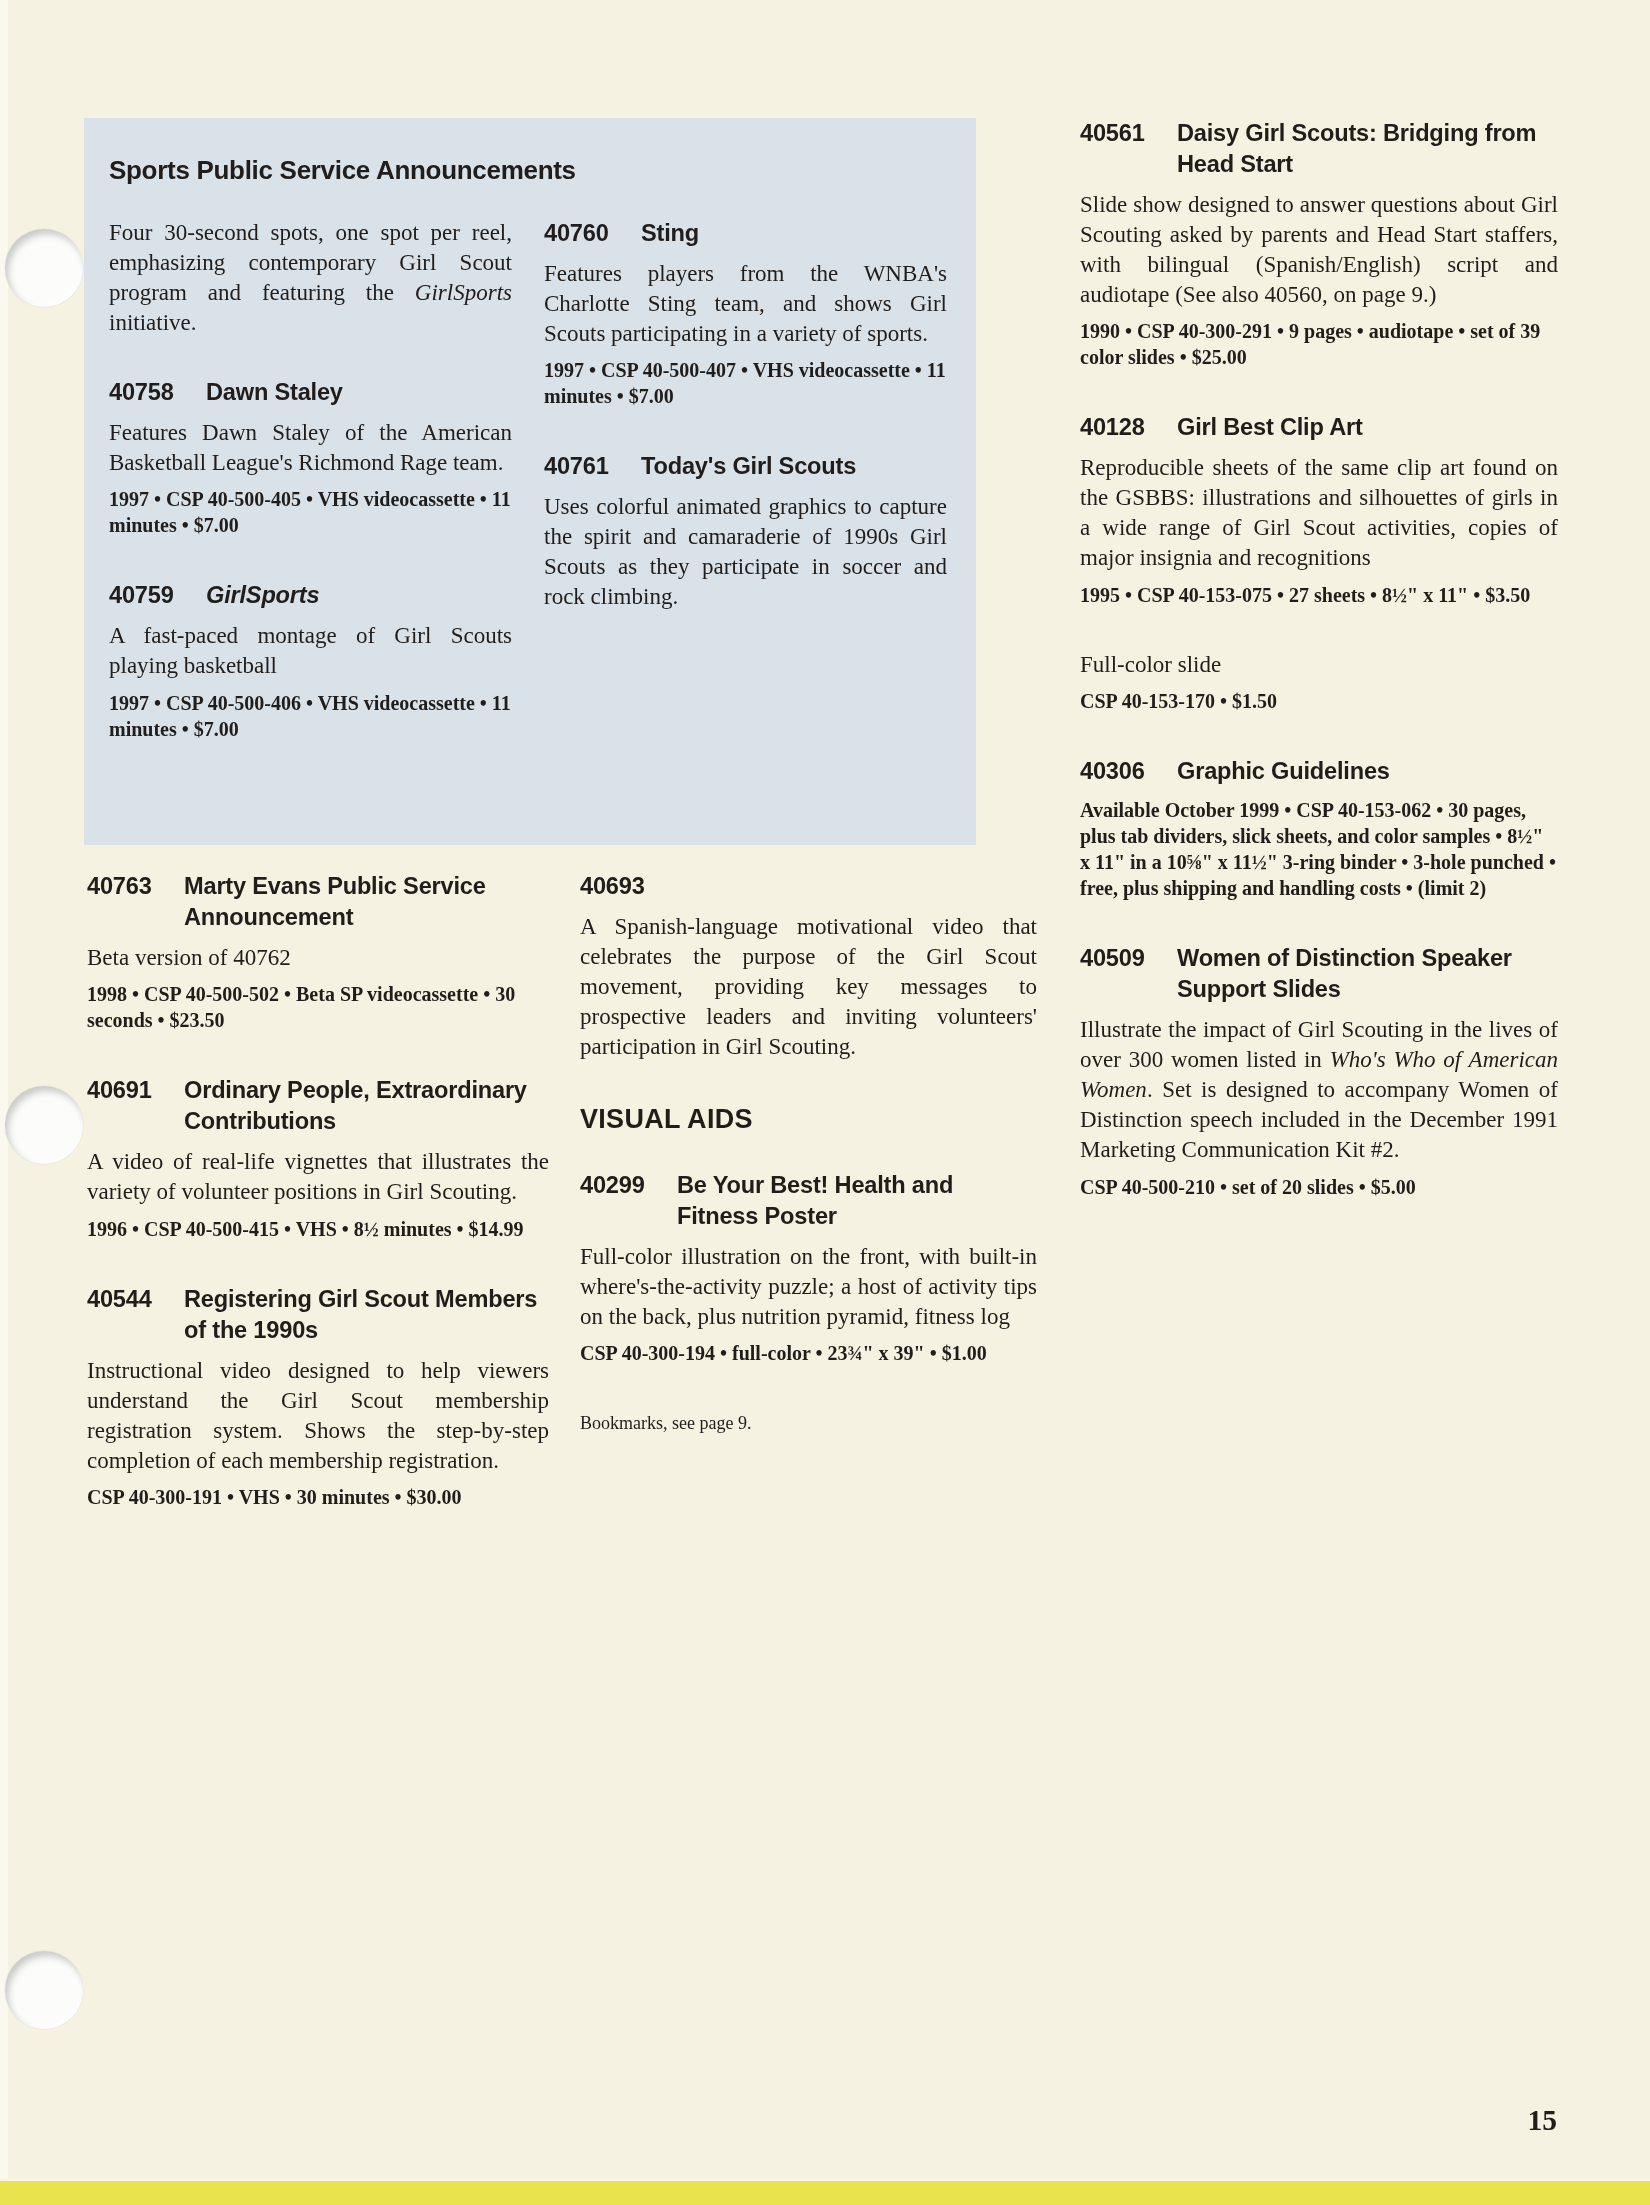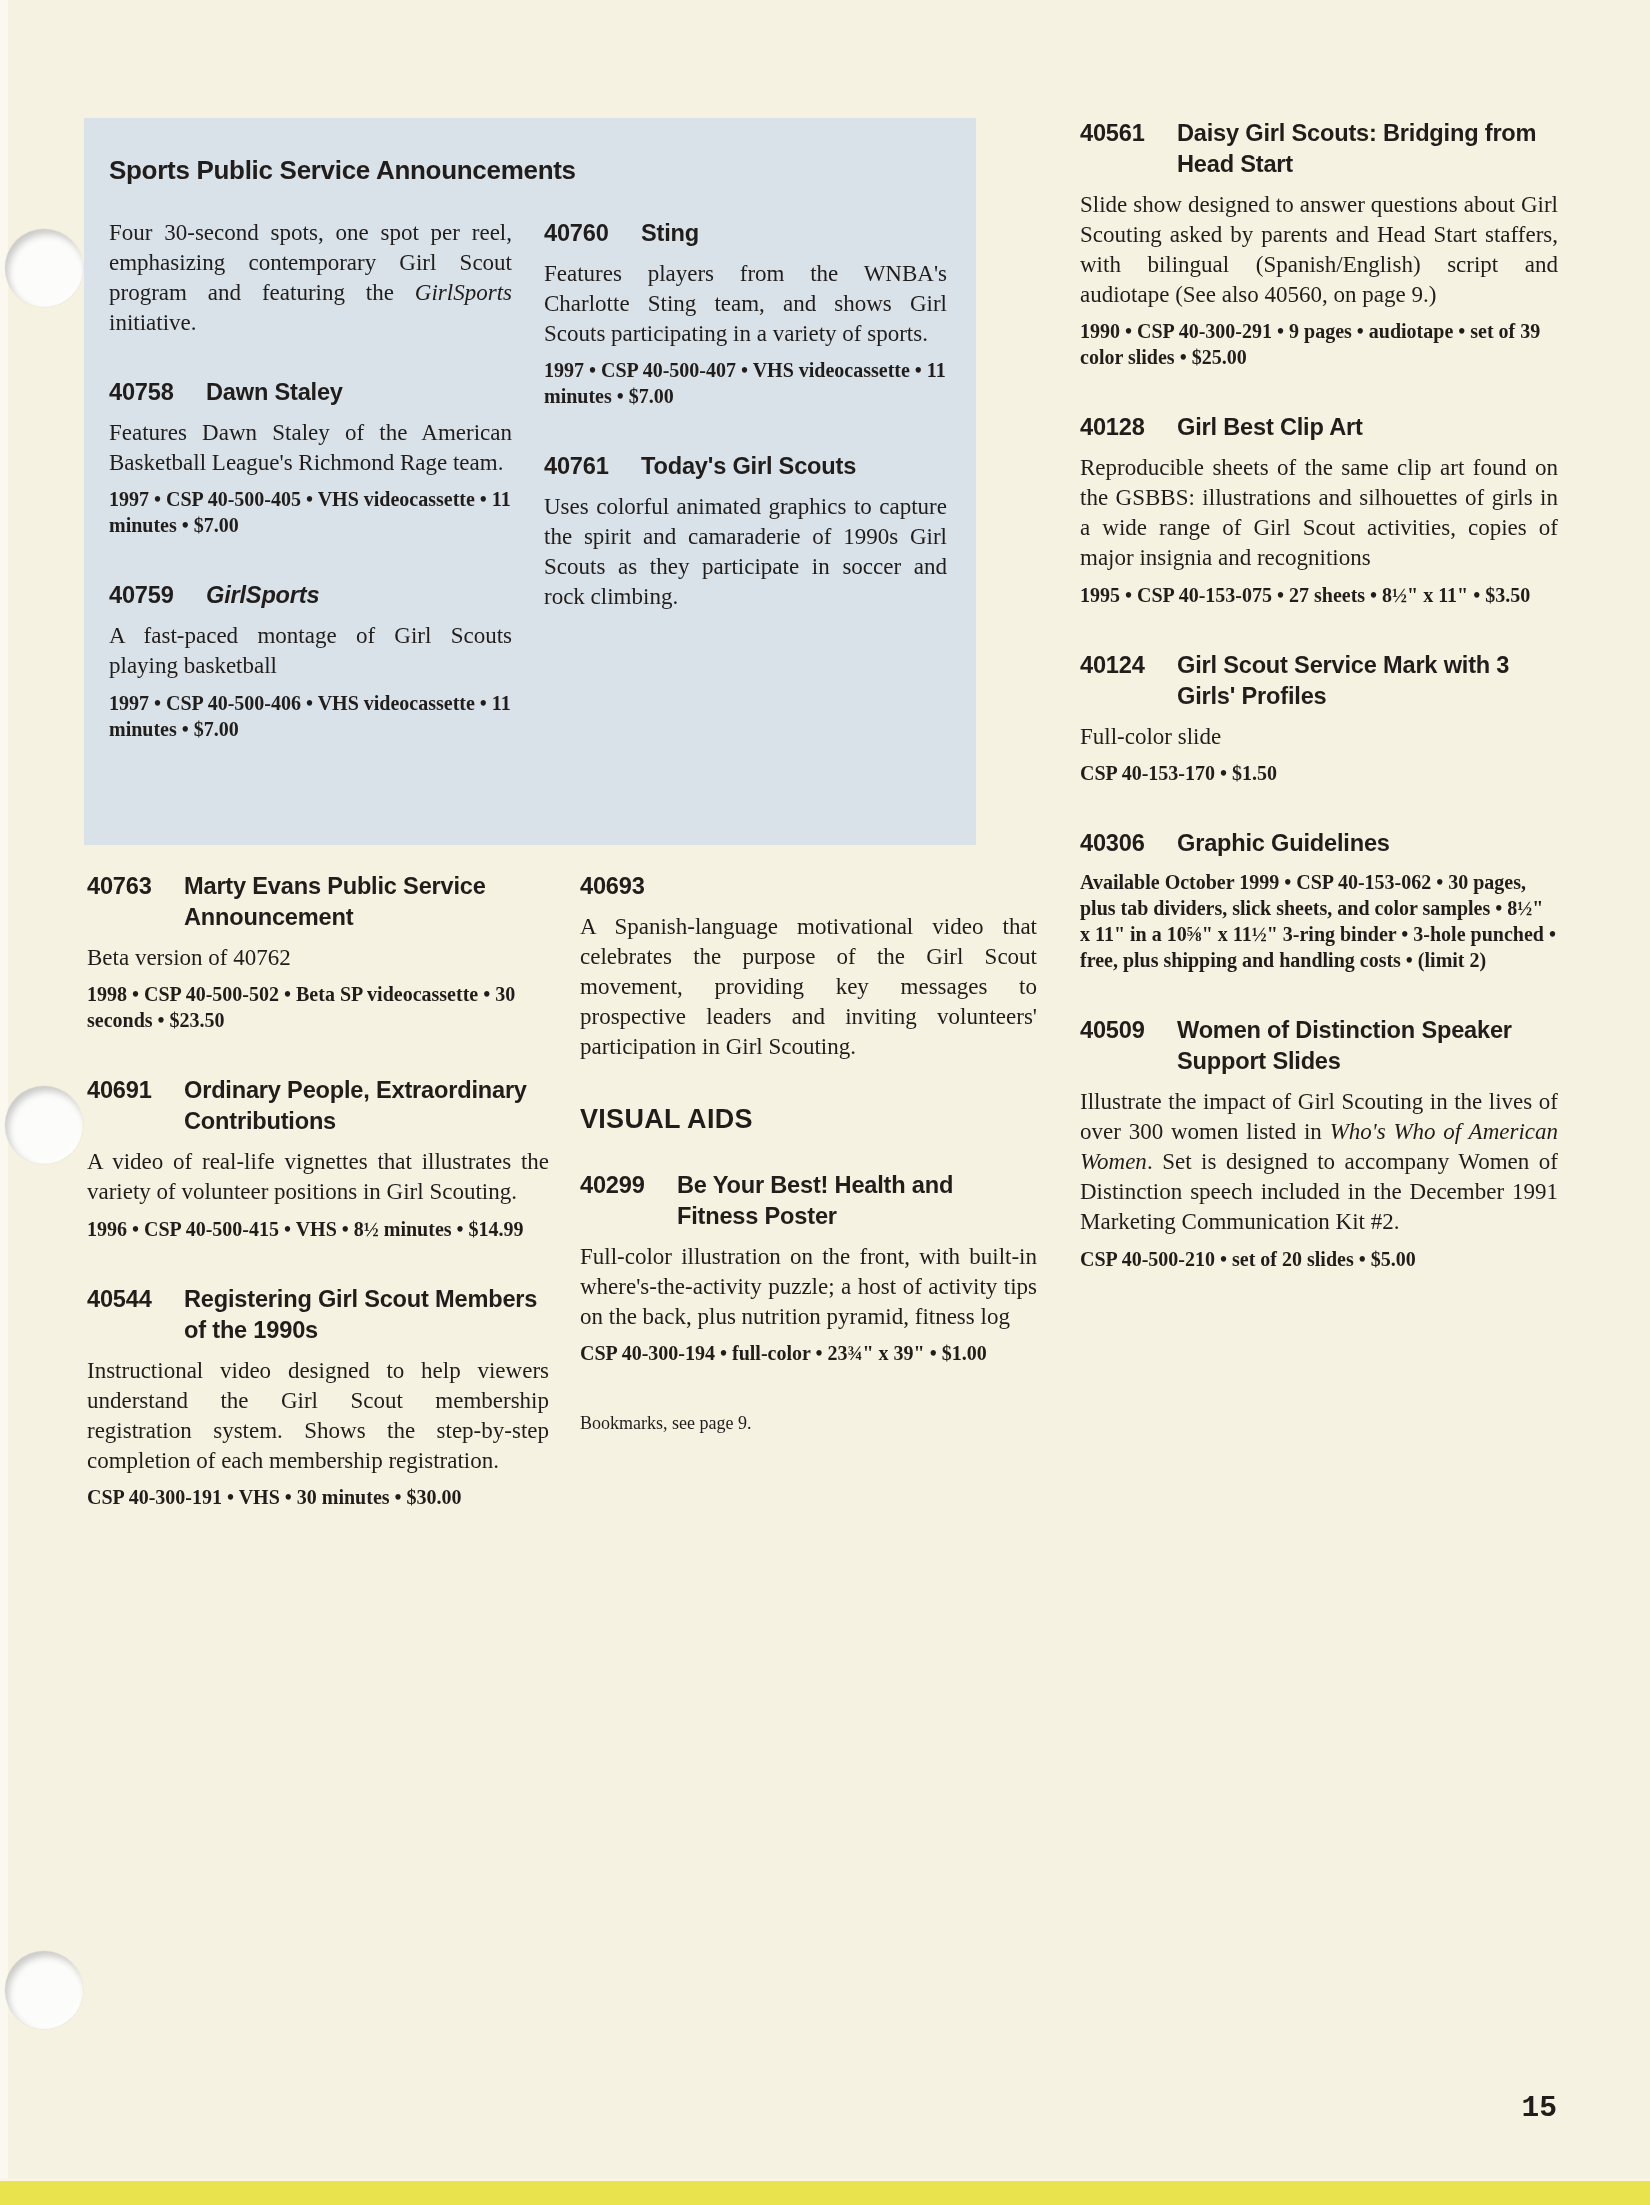--- a/index.html
+++ b/index.html
@@ -37,21 +37,21 @@
                  font-size:23.6px; line-height:31px; letter-spacing:-0.2px; margin-bottom:10px; }
   .entry-code  { flex:0 0 97px; }
   .entry-title { flex:1; min-width:0; }
   .it          { font-style:italic; }
   .entry-body  { font-size:23px; line-height:30px; text-align:justify; margin-bottom:8.4px; hyphens:auto; }
   .entry-specs { font-size:20px; line-height:26px; font-weight:bold; margin-top:3.4px; }
   .section-heading { font-family:"Liberation Sans", sans-serif; font-weight:bold; font-size:27px;
                  letter-spacing:0.3px; margin:13.5px 0 35px; }
   .note        { font-size:18px; line-height:30px; margin-top:15px; }
 
-  .page-number { position:absolute; right:94px; bottom:80px; font-family:Liberation Mono, monospace;
+  .page-number { position:absolute; right:94px; bottom:68px; font-family:Liberation Serif, serif;
                  font-weight:bold; font-size:29.5px; }
 </style>
 </head>
 <body>
 
 <div class="edge-left"></div>
 <div class="hole hole1"></div>
 <div class="hole hole2"></div>
 <div class="hole hole3"></div>
 
@@ -152,24 +152,20 @@
     </div>
     <div class="entry">
       <div class="entry-head">
         <span class="entry-code">40128</span>
         <span class="entry-title">Girl Best Clip Art</span>
       </div>
       <p class="entry-body"><span>Reproducible sheets of the same clip art found on the GSBBS: illustrations and silhouettes of girls in a wide range of Girl Scout activities, copies of major insignia and recognitions</span></p>
       <p class="entry-specs">1995 • CSP 40-153-075 • 27 sheets • 8½" x 11" • $3.50</p>
     </div>
     <div class="entry">
-      <div class="entry-head">
-        <span class="entry-code">40124</span>
-        <span class="entry-title">Girl Scout Service Mark with 3 Girls' Profiles</span>
-      </div>
       <p class="entry-body"><span>Full-color slide</span></p>
       <p class="entry-specs">CSP 40-153-170 • $1.50</p>
     </div>
     <div class="entry">
       <div class="entry-head">
         <span class="entry-code">40306</span>
         <span class="entry-title">Graphic Guidelines</span>
       </div>
       <p class="entry-specs">Available October 1999 • CSP 40-153-062 • 30 pages, plus tab dividers, slick sheets, and color samples • 8½" x 11" in a 10⅝" x 11½" 3-ring binder • 3-hole punched • free, plus shipping and handling costs • (limit 2)</p>
     </div>

